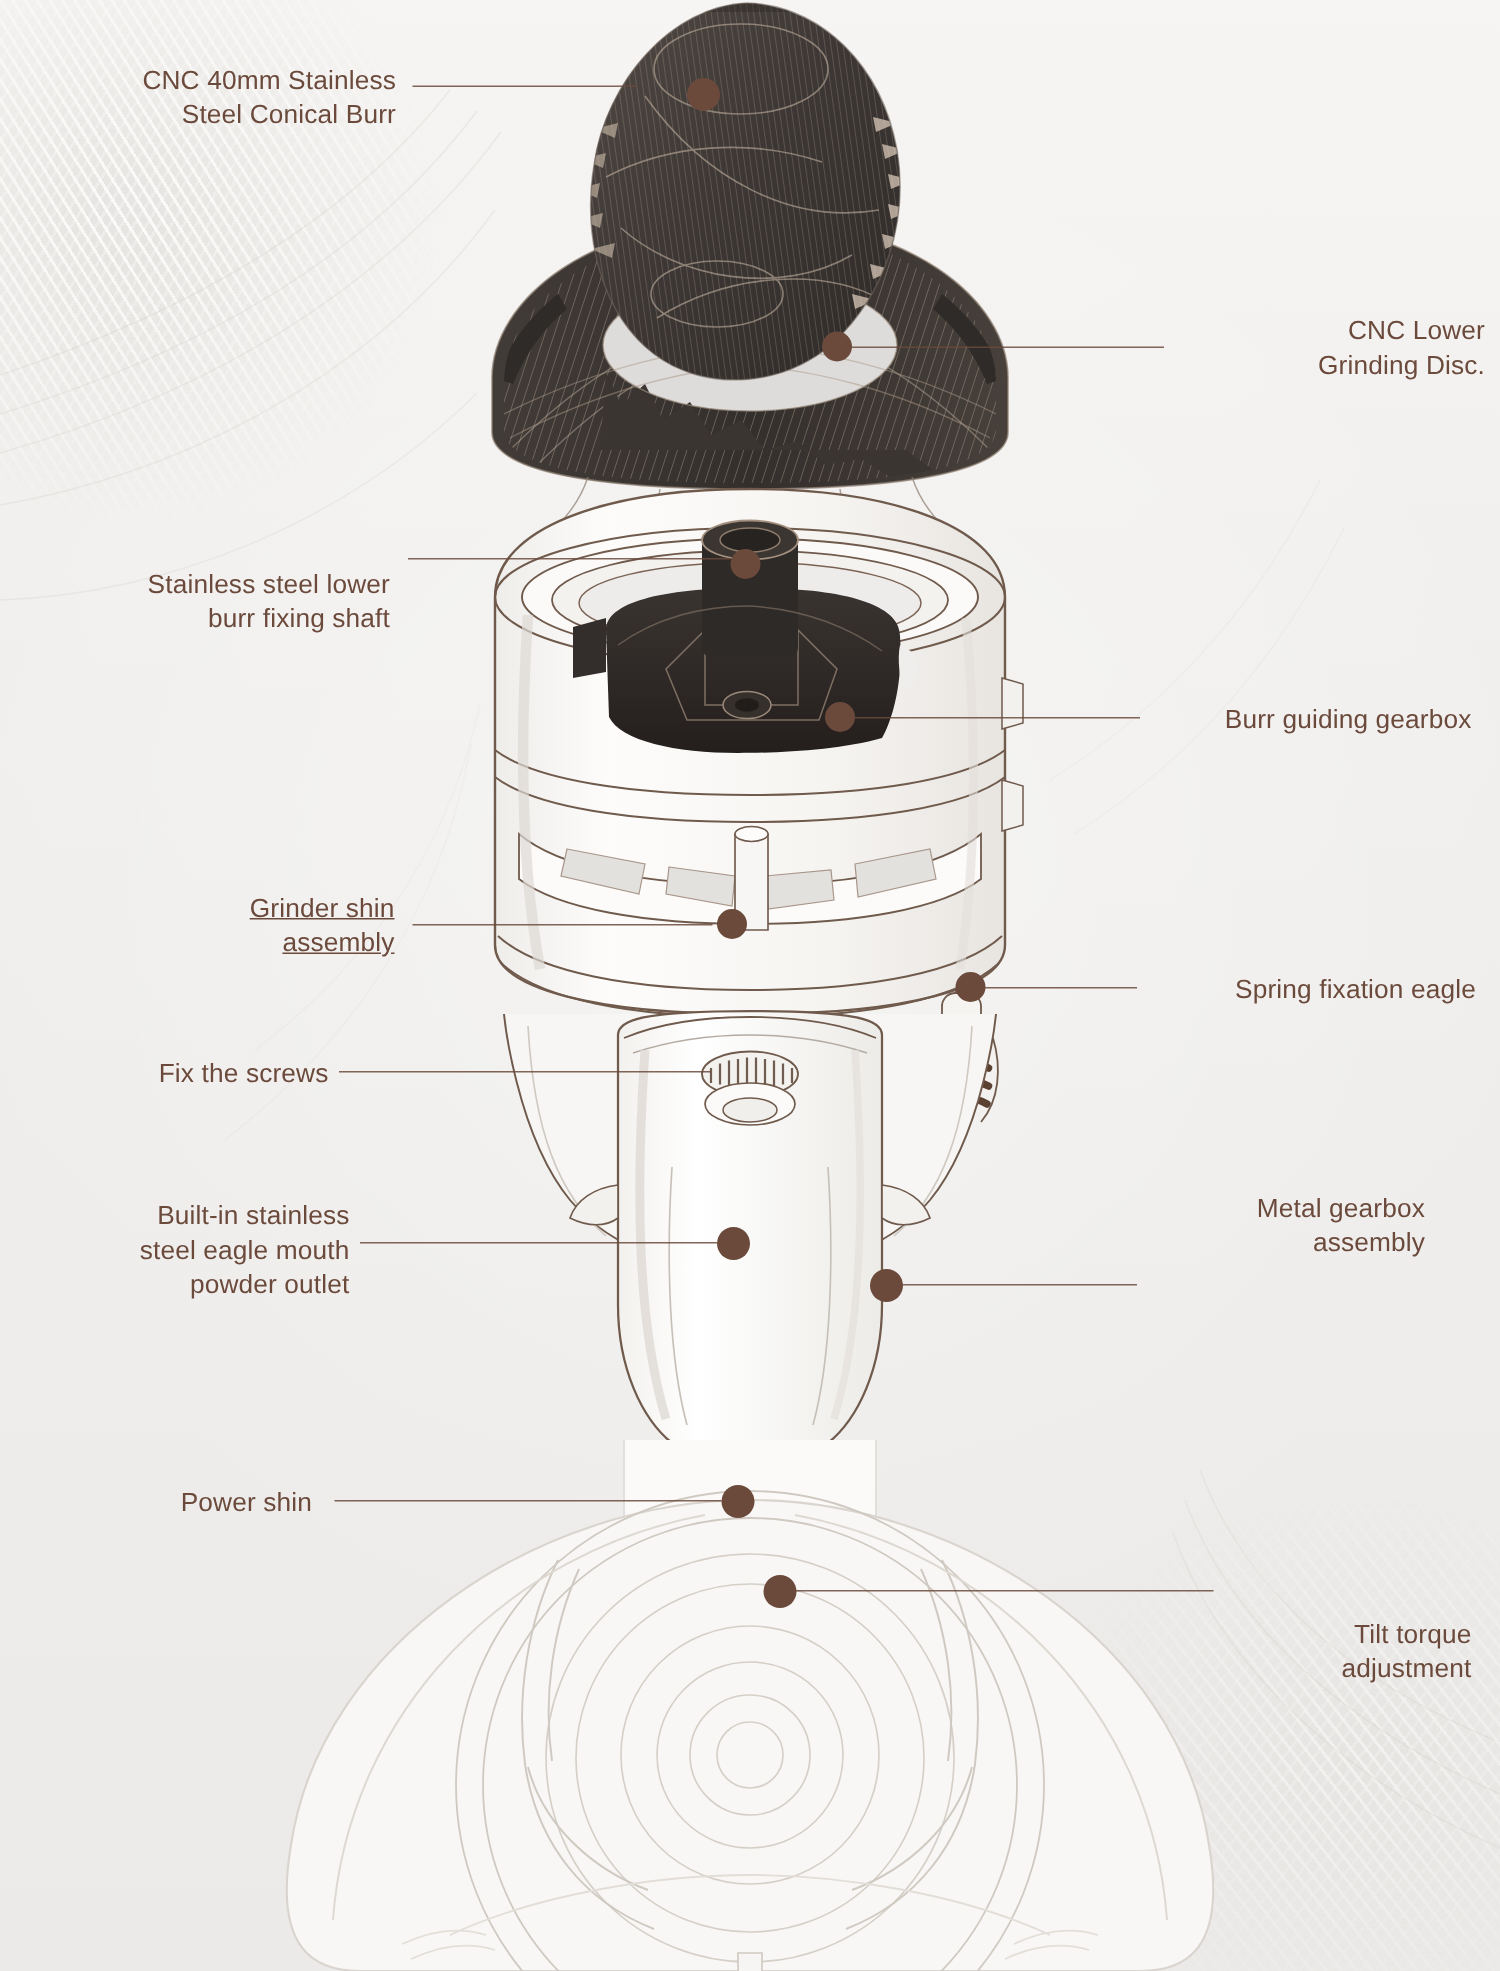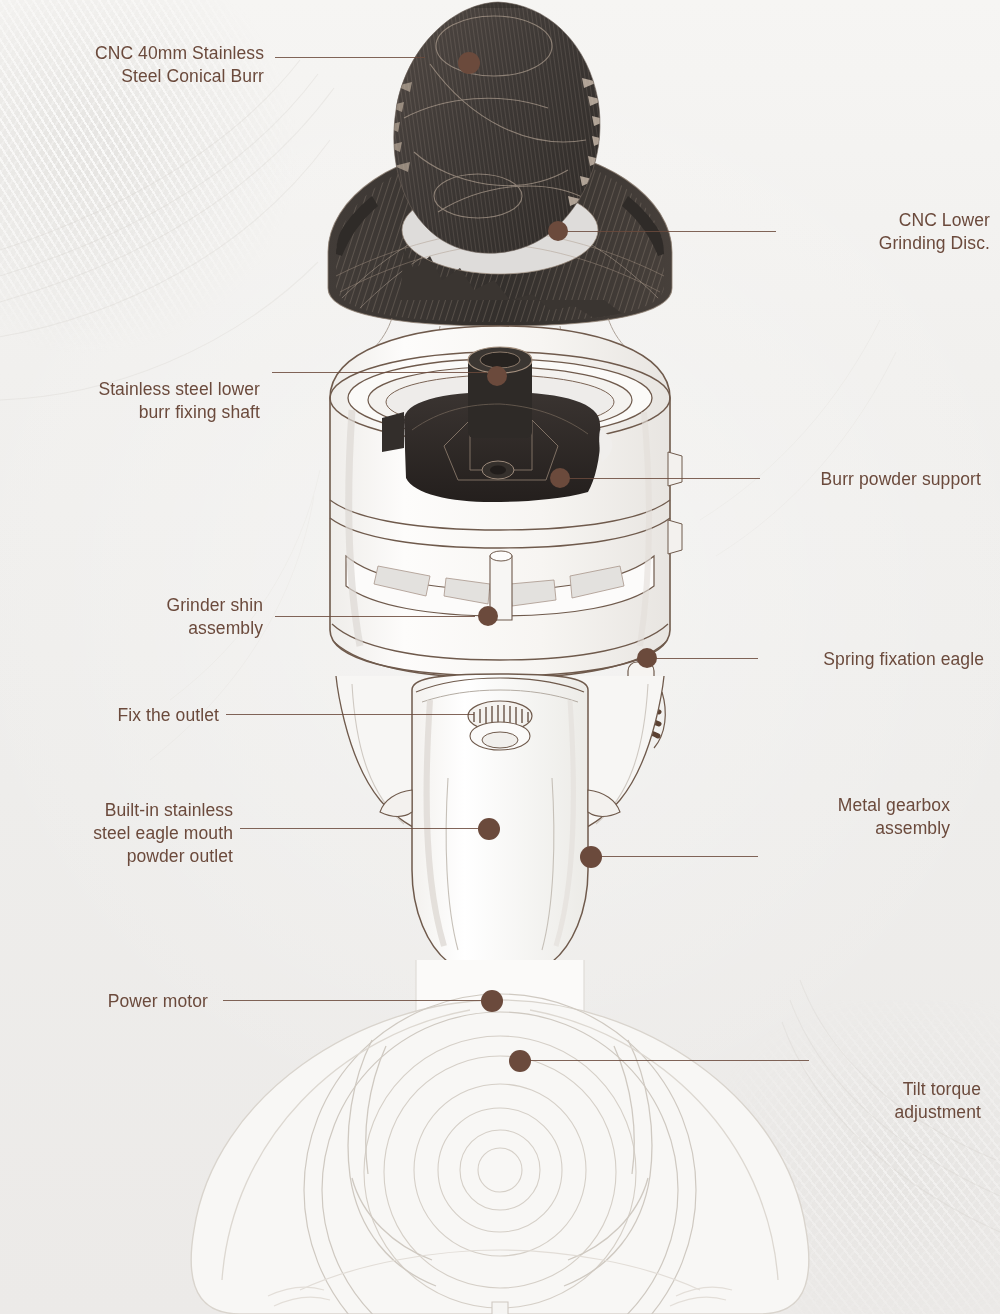--- a/index.html
+++ b/index.html
@@ -428,54 +428,54 @@
         <div class="co-leader" style="left: 566px; top: 231px; width: 210px;"></div>
         <div class="co-dot" style="left: 548px; top: 221px; width: 20px; height: 20px; background: rgb(107, 74, 60);"></div>
       </div>
       <div class="callout">
         <div class="co-label left" style="left: 70px; top: 352px; width: 190px; margin-top: 26px;">Stainless steel lower
 burr fixing shaft</div>
         <div class="co-leader" style="left: 272px; top: 372px; width: 215px;"></div>
         <div class="co-dot" style="left: 487px; top: 366px; width: 20px; height: 20px; background: rgb(107, 74, 60);"></div>
       </div>
       <div class="callout">
-        <div class="co-label right" style="left: 771px; top: 468px; width: 210px;">Burr powder support</div>
+        <div class="co-label right" style="left: 771px; top: 468px; width: 210px;">Burr guiding gearbox</div>
         <div class="co-leader" style="left: 568px; top: 478px; width: 192px;"></div>
         <div class="co-dot" style="left: 550px; top: 468px; width: 20px; height: 20px; background: rgb(107, 74, 60);"></div>
       </div>
       <div class="callout">
-        <div class="co-label left" style="left: 98px; top: 594px; width: 165px;">Grinder shin
+        <div class="co-label left" style="left: 98px; top: 594px; width: 165px; text-decoration: underline;">Grinder shin
 assembly</div>
         <div class="co-leader" style="left: 275px; top: 616px; width: 200px;"></div>
         <div class="co-dot" style="left: 478px; top: 606px; width: 20px; height: 20px; background: rgb(107, 74, 60);"></div>
       </div>
       <div class="callout">
         <div class="co-label right" style="left: 769px; top: 648px; width: 215px;">Spring fixation eagle</div>
         <div class="co-leader" style="left: 655px; top: 658px; width: 103px;"></div>
         <div class="co-dot" style="left: 637px; top: 648px; width: 20px; height: 20px; background: rgb(107, 74, 60);"></div>
       </div>
       <div class="callout">
-        <div class="co-label left" style="left: 84px; top: 704px; width: 135px;">Fix the outlet</div>
+        <div class="co-label left" style="left: 84px; top: 704px; width: 135px;">Fix the screws</div>
         <div class="co-leader" style="left: 226px; top: 714px; width: 248px;"></div>
       </div>
       <div class="callout">
         <div class="co-label left" style="left: 58px; top: 799px; width: 175px;">Built-in stainless
 steel eagle mouth
 powder outlet</div>
         <div class="co-leader" style="left: 240px; top: 828px; width: 238px;"></div>
         <div class="co-dot" style="left: 478px; top: 818px; width: 22px; height: 22px; background: rgb(107, 74, 60);"></div>
       </div>
       <div class="callout">
         <div class="co-label right" style="left: 770px; top: 794px; width: 180px;">Metal gearbox
 assembly</div>
         <div class="co-leader" style="left: 598px; top: 856px; width: 160px;"></div>
         <div class="co-dot" style="left: 580px; top: 846px; width: 22px; height: 22px; background: rgb(107, 74, 60);"></div>
       </div>
       <div class="callout">
-        <div class="co-label left" style="left: 88px; top: 990px; width: 120px;">Power motor</div>
+        <div class="co-label left" style="left: 88px; top: 990px; width: 120px;">Power shin</div>
         <div class="co-leader" style="left: 223px; top: 1000px; width: 258px;"></div>
         <div class="co-dot" style="left: 481px; top: 990px; width: 22px; height: 22px; background: rgb(107, 74, 60);"></div>
       </div>
       <div class="callout">
         <div class="co-label right" style="left: 821px; top: 1078px; width: 160px;">Tilt torque
 adjustment</div>
         <div class="co-leader" style="left: 527px; top: 1060px; width: 282px;"></div>
         <div class="co-dot" style="left: 509px; top: 1050px; width: 22px; height: 22px; background: rgb(107, 74, 60);"></div>
       </div>
     </div>

